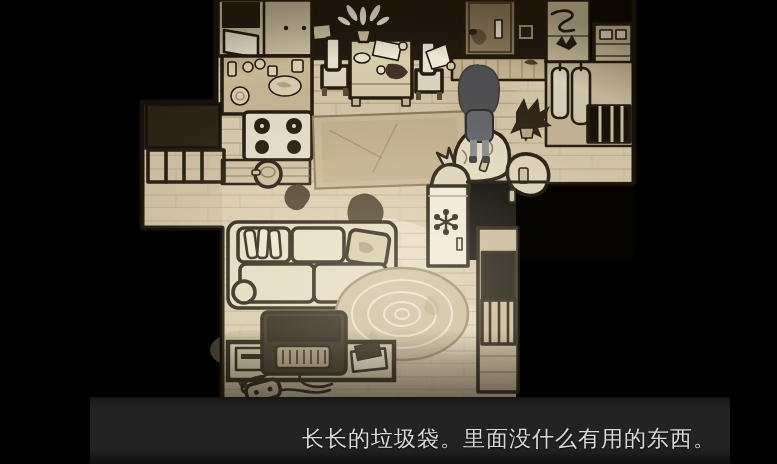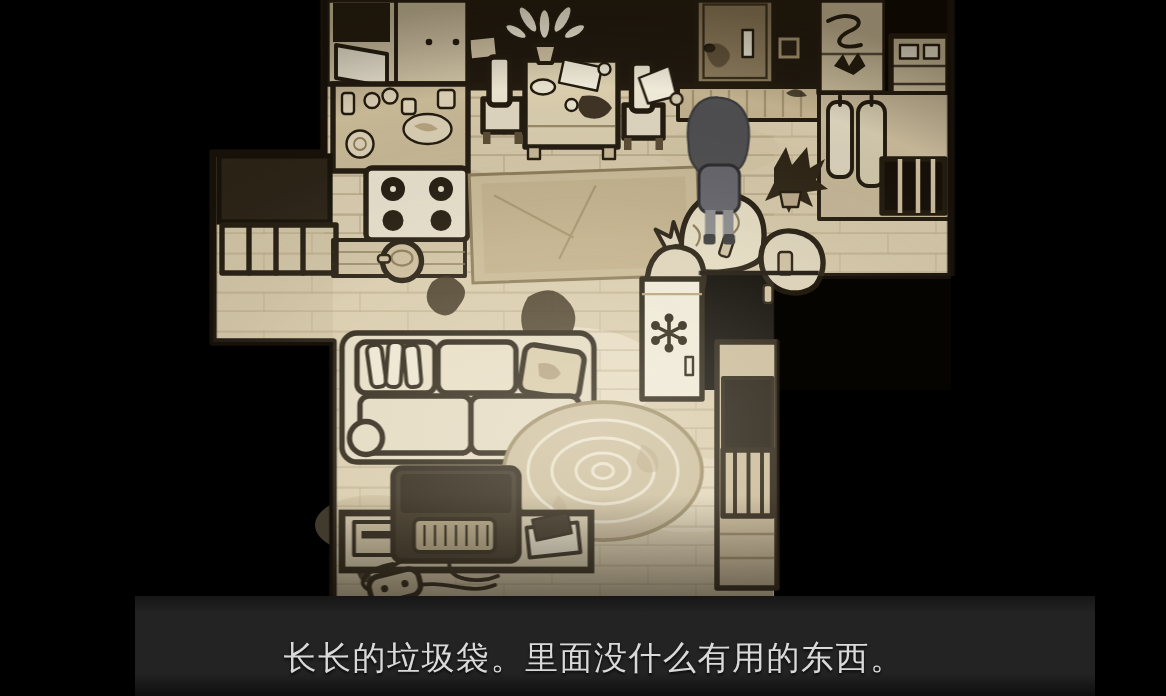--- a/index.html
+++ b/index.html
@@ -8,21 +8,21 @@
     font-family:"Liberation Sans","DejaVu Sans",sans-serif;
   }
   .scene{position:absolute;left:0;top:0;}
   
   .ink{stroke:#241c10;stroke-linejoin:round;stroke-linecap:round;}
   .thin{stroke-width:1.6;} .mid{stroke-width:2.6;} .fat{stroke-width:3.6;} .xfat{stroke-width:4.6;}
   .nofill{fill:none;} .dark{fill:#241c10;}
   .subtitle-bar{
     position:absolute;left:90px;top:397px;width:640px;height:67px;
     background:linear-gradient(180deg,#161616 0px,#232323 12px,#232323 52px,#0e0e0e 67px);
-    display:flex;align-items:flex-start;justify-content:center;
+    display:flex;align-items:flex-start;justify-content:flex-end;
   }
   .subtitle-text{
     margin-top:30px;position:relative;left:-14px;
     color:#d9d9d9;font-size:22px;line-height:24px;letter-spacing:1px;
     text-shadow:0 1px 2px rgba(0,0,0,.8);white-space:nowrap;
   }
 </style>
 </head>
 <body>
 

